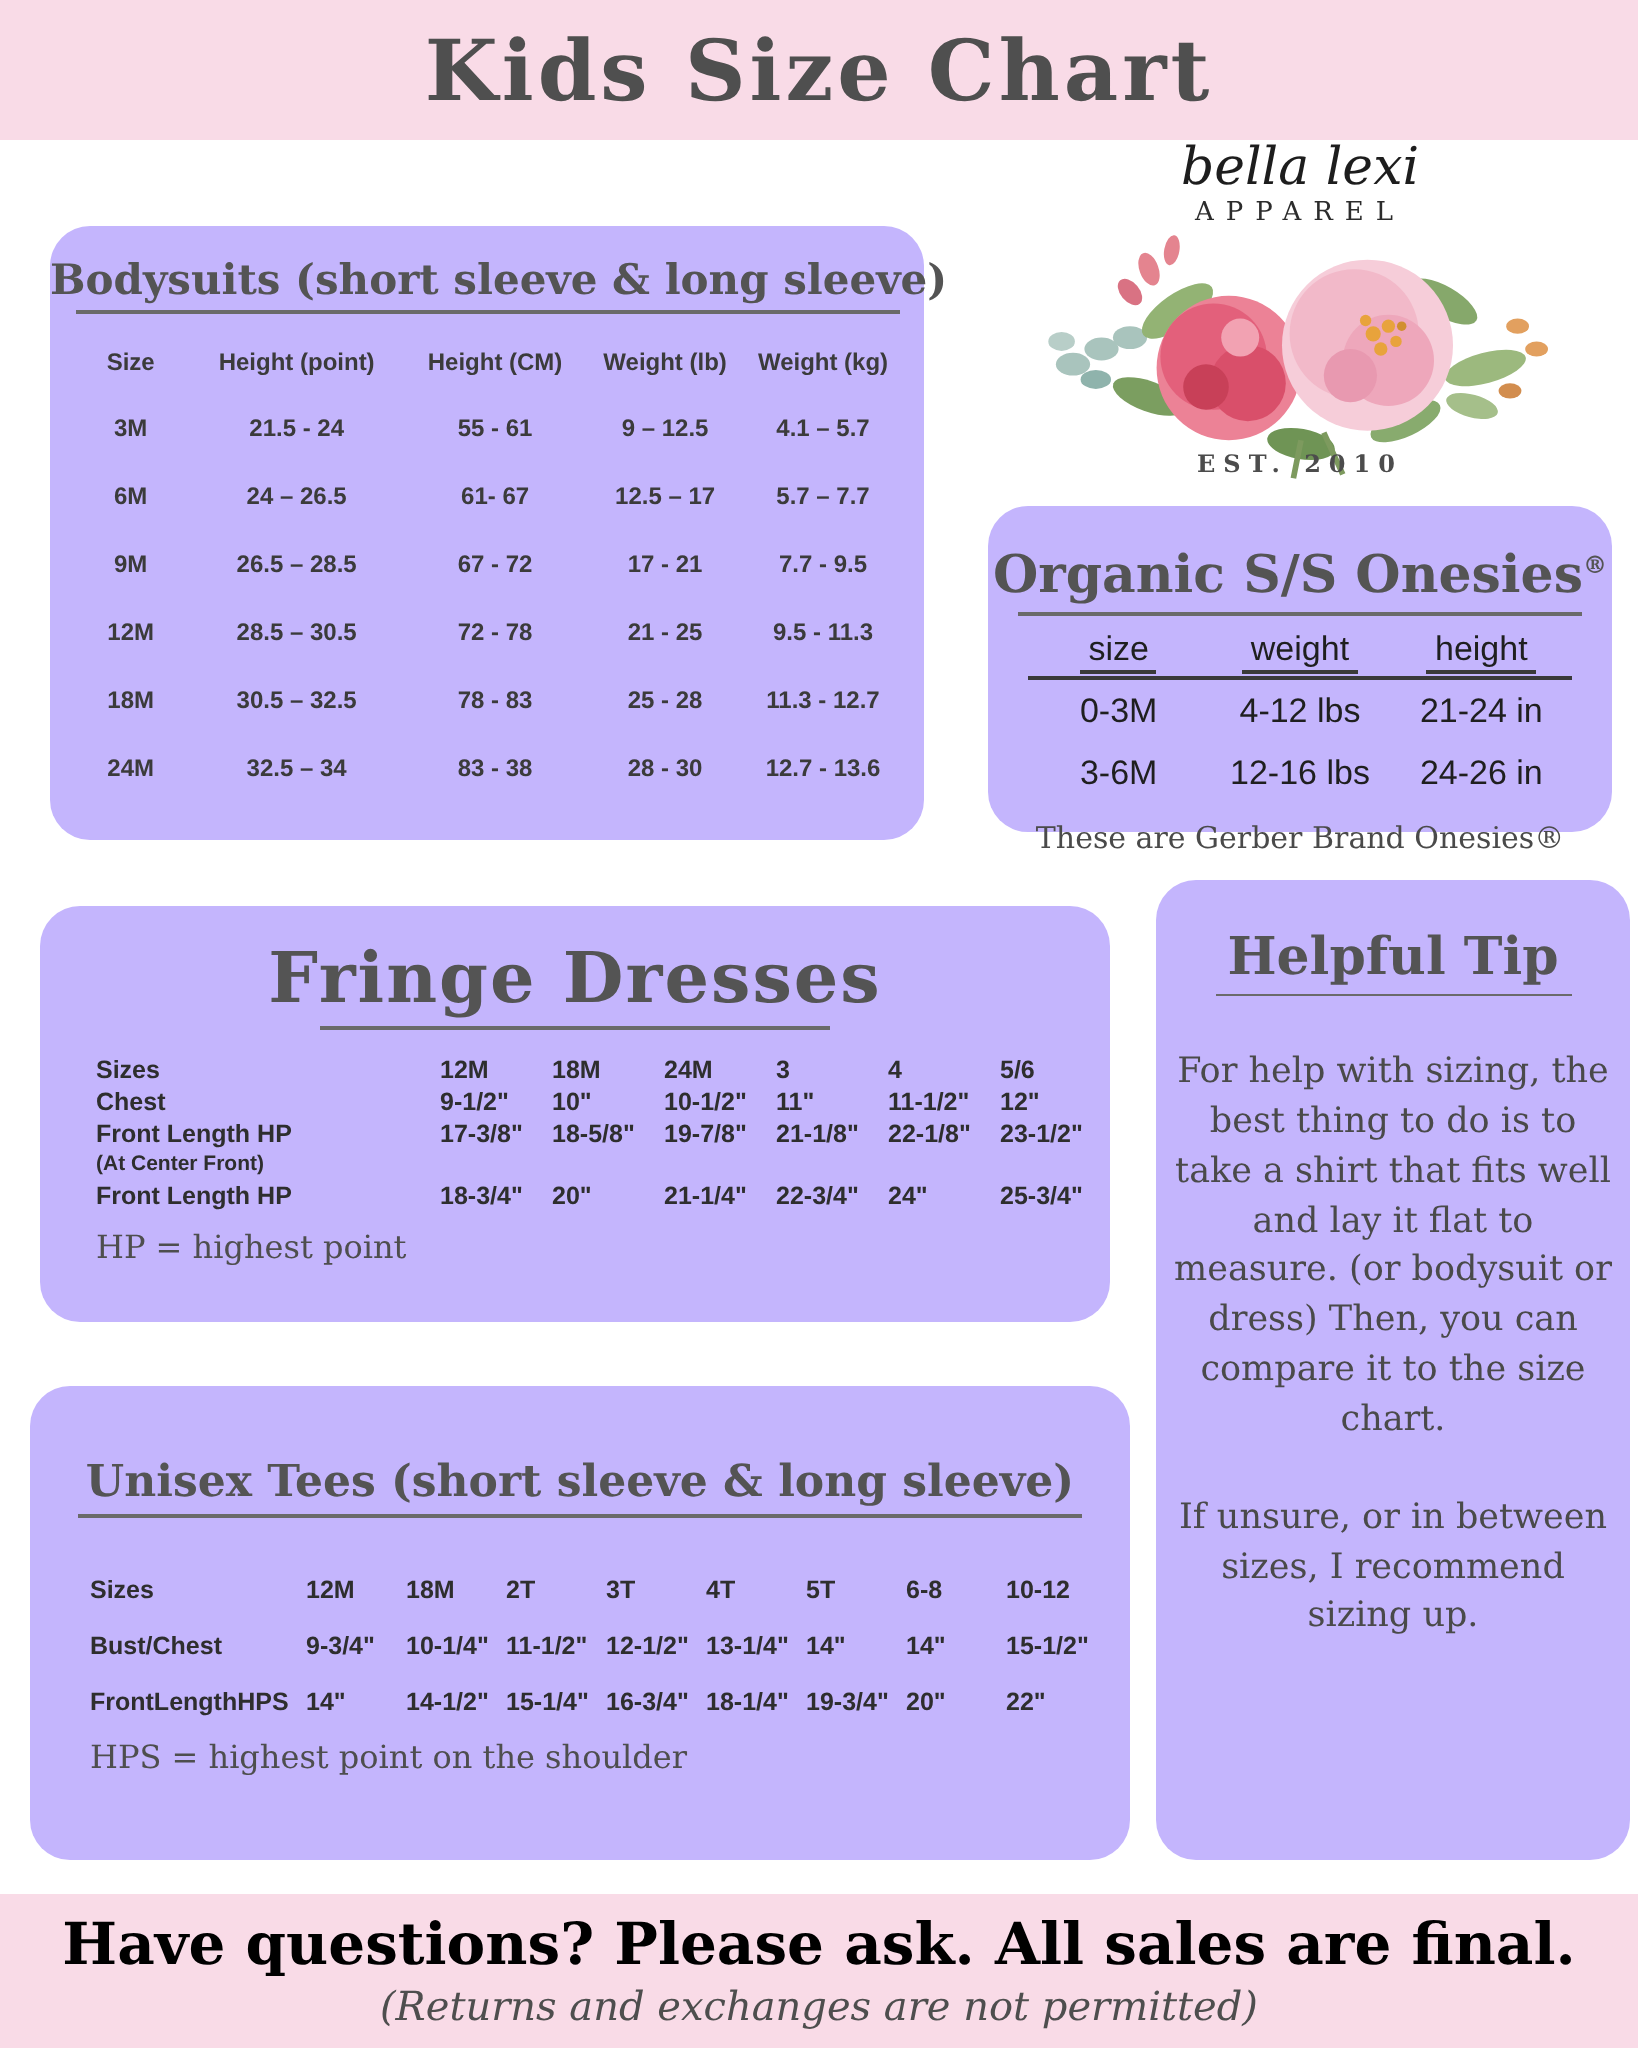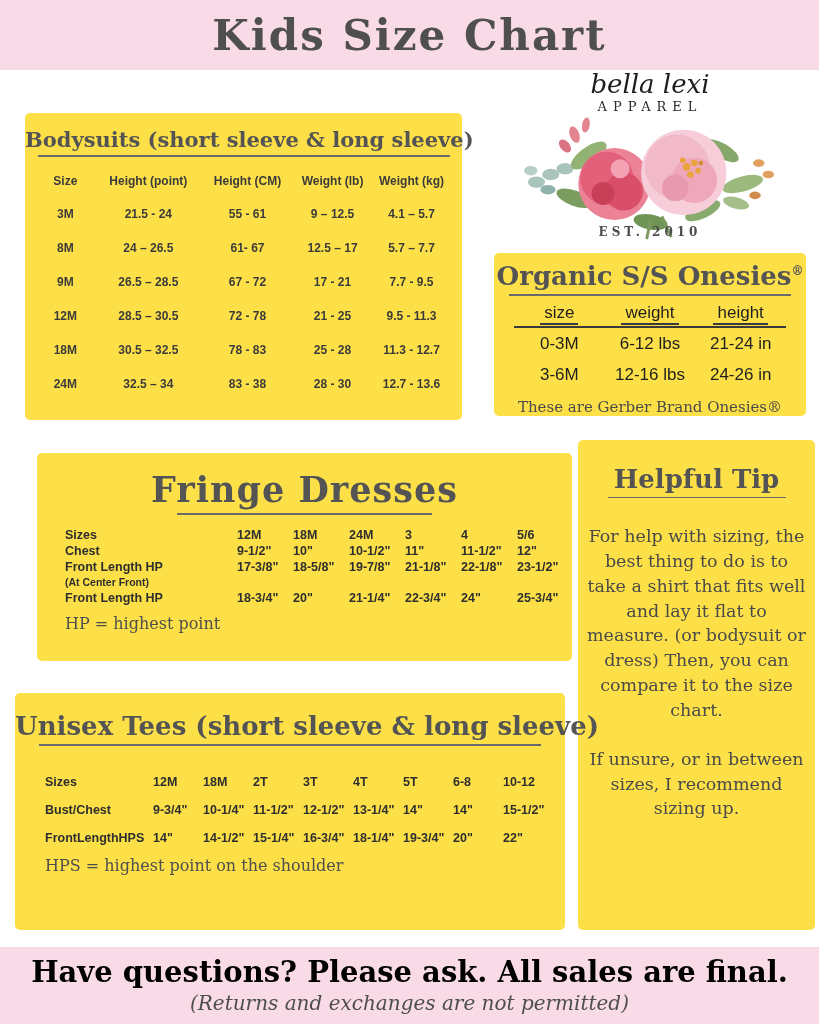--- a/index.html
+++ b/index.html
@@ -6,21 +6,21 @@
   body{
     width:819px;height:1024px;position:relative;background:#ffffff;
     font-family:"Liberation Sans",sans-serif;overflow:hidden;
   }
   .band{position:absolute;left:0;right:0;background:#f9dbe7;}
   .header-band{top:0;height:70px;display:flex;align-items:center;justify-content:center;}
   .page-title{
     font-family:"DejaVu Serif",serif;font-weight:700;font-size:42px;
     color:#4f4f4f;letter-spacing:2px;margin:0;
   }
-  .pink-box{position:absolute;background:#fde047;border-radius:5px;box-sizing:border-box;}
+  .pink-box{position:absolute;background:#c4b5fd;border-radius:20px;box-sizing:border-box;}
   .box-title{
     font-family:"DejaVu Serif",serif;font-weight:700;color:#545454;
     text-align:center;white-space:nowrap;margin:0;
   }
   .title-rule{border:none;border-top:2px solid #6a6a6a;margin:3px auto 0;}
 
   
   .bodysuits-box{left:25px;top:113px;width:437px;height:307px;padding-top:14px;}
   .bodysuits-box .box-title{font-size:21px;}
   .bodysuits-table{
@@ -42,39 +42,39 @@
     font-family:"DejaVu Serif",serif;font-size:13px;letter-spacing:6px;
     color:#2c2c2c;margin-top:0;
   }
   .logo-flowers{display:block;margin:-6px auto 0;}
   .logo-est{
     font-family:"DejaVu Serif",serif;font-weight:700;font-size:12px;
     letter-spacing:4px;color:#4c4c4c;margin-top:-16px;
   }
 
   
-  .onesies-box{left:494px;top:253px;width:312px;height:163px;padding-top:8px;}
+  .onesies-box{left:494px;top:253px;width:312px;height:163px;padding-top:20px;}
   .onesies-box .box-title{font-size:26px;}
   .onesies-box .title-rule{width:282px;}
   .onesies-table{
     width:272px;margin:6px auto 0;border-collapse:collapse;table-layout:fixed;
     font-size:17px;color:#1f1f1f;text-align:center;white-space:nowrap;
   }
   .onesies-table th{
     font-weight:400;font-size:17px;border-bottom:2px solid #3a3a3a;padding-bottom:1px;
   }
   .onesies-table th span{border-bottom:2px solid #3a3a3a;display:inline-block;padding:0 4px;}
   .onesies-table td{height:29px;vertical-align:middle;}
   .onesies-note{
     font-family:"DejaVu Serif",serif;font-size:15px;color:#4a4a4a;
     text-align:center;margin-top:8px;
   }
 
   
-  .fringe-box{left:20px;top:453px;width:535px;height:208px;padding-top:16px;margin-left:17px;}
+  .fringe-box{left:20px;top:453px;width:535px;height:208px;padding-top:16px;}
   .fringe-box .box-title{font-size:35px;letter-spacing:1px;}
   .fringe-box .title-rule{width:255px;}
   .fringe-table{margin:12px 0 0 28px;font-size:12.5px;font-weight:700;color:#2e2e2e;}
   .fringe-row{display:grid;grid-template-columns:172px repeat(6,56px);line-height:16px;white-space:nowrap;}
   .fringe-sublabel{font-size:10.5px;line-height:15px;}
   .fringe-note{
     font-family:"DejaVu Serif",serif;font-size:16px;color:#4e4e4e;margin:8px 0 0 28px;
   }
 
   
@@ -82,21 +82,21 @@
   .tip-box .box-title{font-size:26px;font-weight:700;}
   .tip-box .title-rule{width:178px;border-top-width:1.5px;}
   .tip-text{
     font-family:"DejaVu Serif",serif;font-size:17.5px;color:#4a4a4a;
     text-align:center;line-height:1.42;margin:26px 8px 0;
   }
   .tip-text + .tip-text{margin-top:24px;}
 
   
   .tees-box{left:15px;top:693px;width:550px;height:237px;padding-top:18px;}
-  .tees-box .box-title{font-size:26px;}
+  .tees-box .box-title{font-size:22px;margin-top:17px;}
   .tees-box .title-rule{width:502px;}
   .tees-table{margin:22px 0 0 30px;font-size:12.5px;font-weight:700;color:#2e2e2e;}
   .tees-row{display:grid;grid-template-columns:108px repeat(8,50px);line-height:28px;white-space:nowrap;}
   .tees-note{
     font-family:"DejaVu Serif",serif;font-size:16px;color:#4e4e4e;margin:4px 0 0 30px;
   }
 
   
   .footer-band{top:947px;height:77px;text-align:center;}
   .footer-line1{
@@ -129,21 +129,21 @@
     </thead>
     <tbody>
       <tr>
         <td>3M</td>
         <td>21.5 - 24</td>
         <td>55 - 61</td>
         <td>9 – 12.5</td>
         <td>4.1 – 5.7</td>
       </tr>
       <tr>
-        <td>8M</td>
+        <td>6M</td>
         <td>24 – 26.5</td>
         <td>61- 67</td>
         <td>12.5 – 17</td>
         <td>5.7 – 7.7</td>
       </tr>
       <tr>
         <td>9M</td>
         <td>26.5 – 28.5</td>
         <td>67 - 72</td>
         <td>17 - 21</td>
@@ -237,21 +237,21 @@
     <thead>
       <tr>
         <th><span>size</span></th>
         <th><span>weight</span></th>
         <th><span>height</span></th>
       </tr>
     </thead>
     <tbody>
       <tr>
         <td>0-3M</td>
-        <td>6-12 lbs</td>
+        <td>4-12 lbs</td>
         <td>21-24 in</td>
       </tr>
       <tr>
         <td>3-6M</td>
         <td>12-16 lbs</td>
         <td>24-26 in</td>
       </tr>
     </tbody>
   </table>
   <div class="onesies-note">These are Gerber Brand Onesies®</div>

